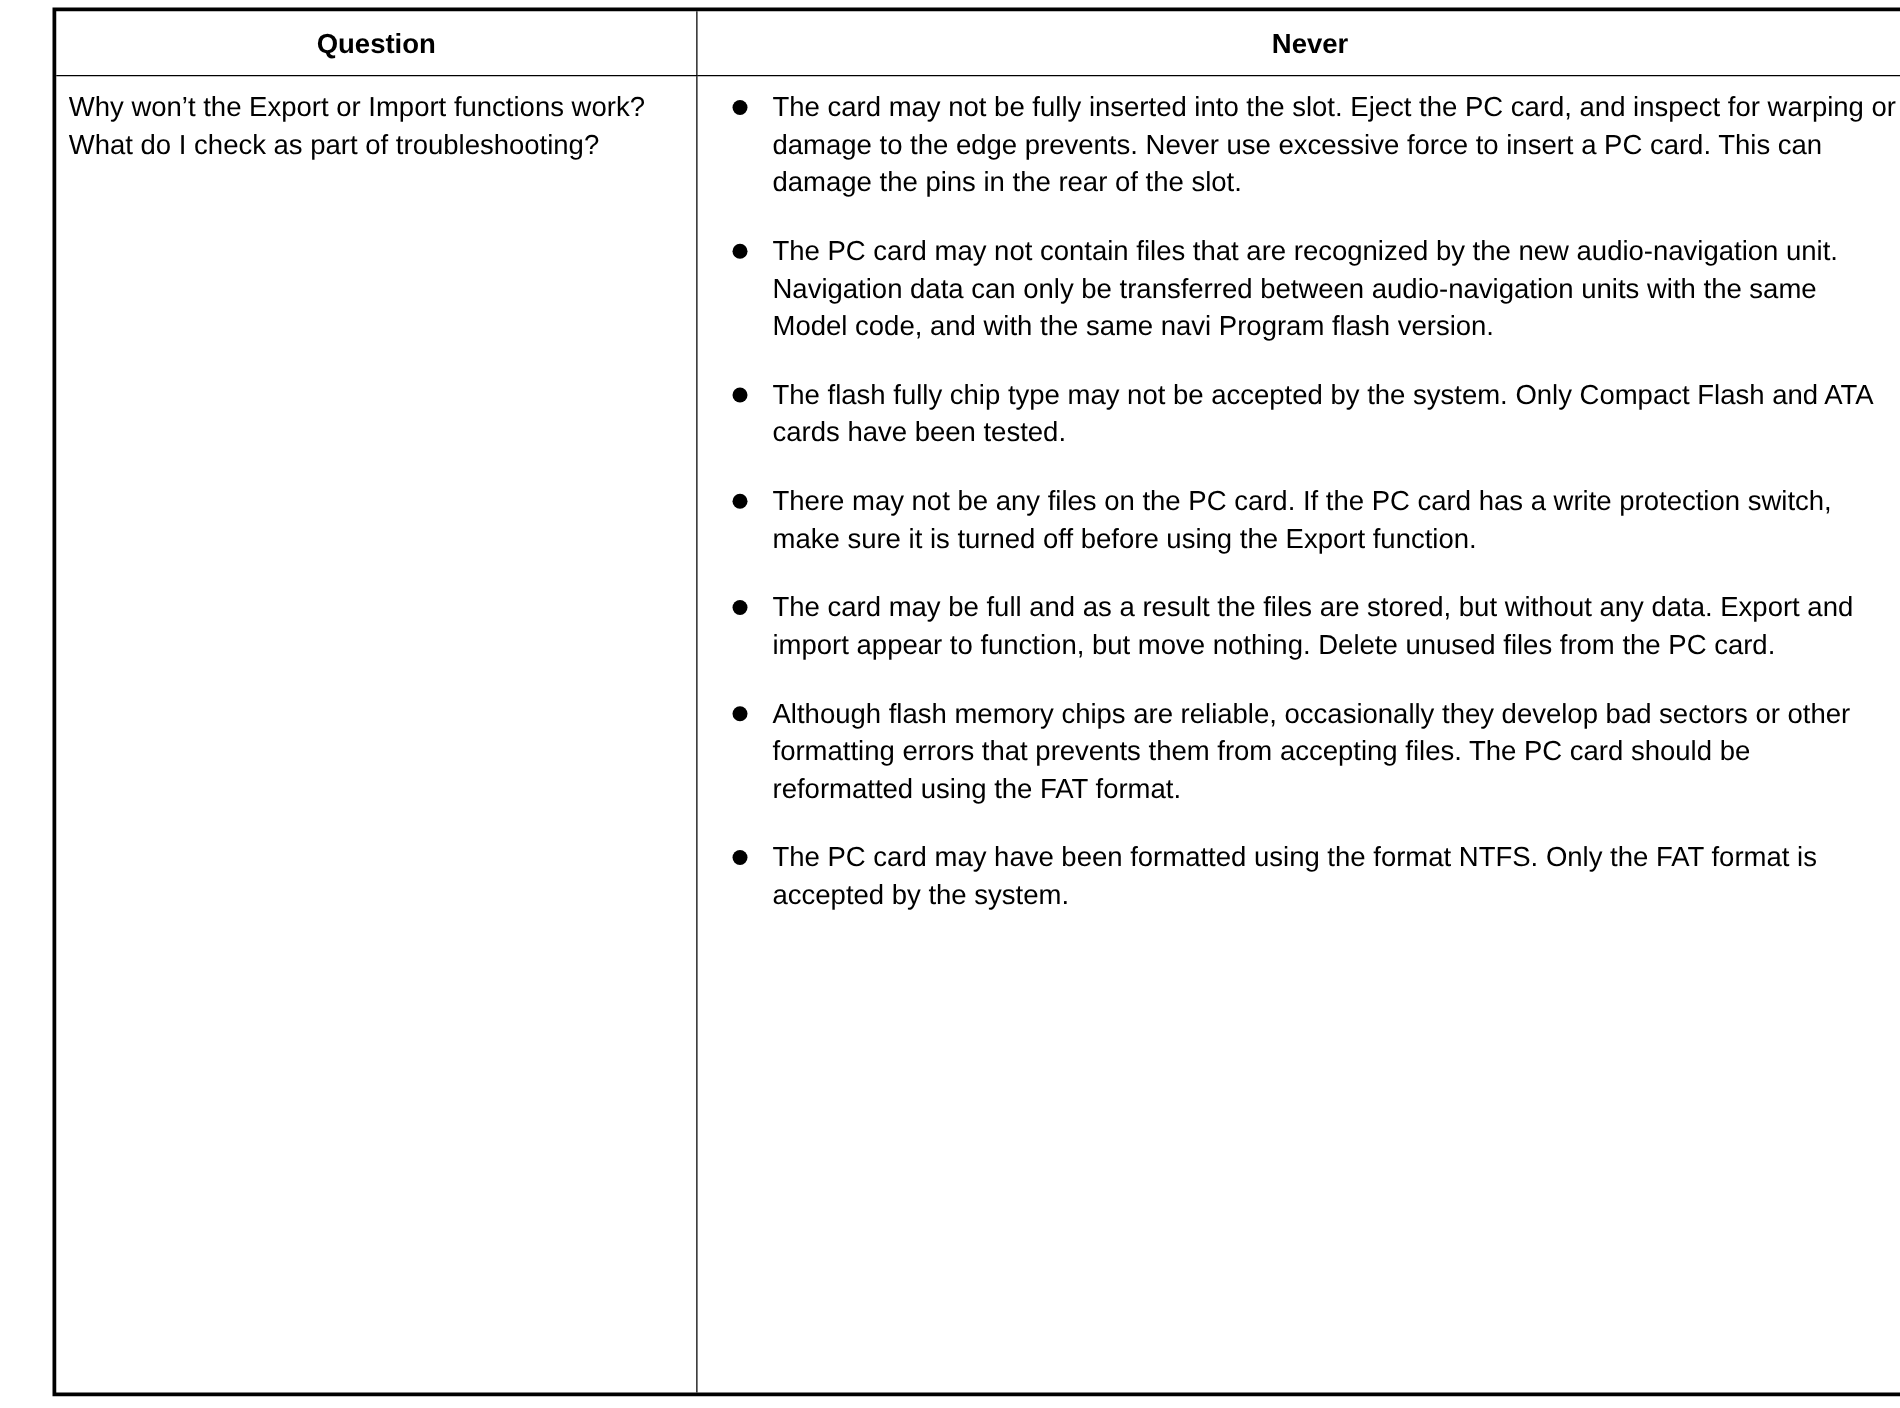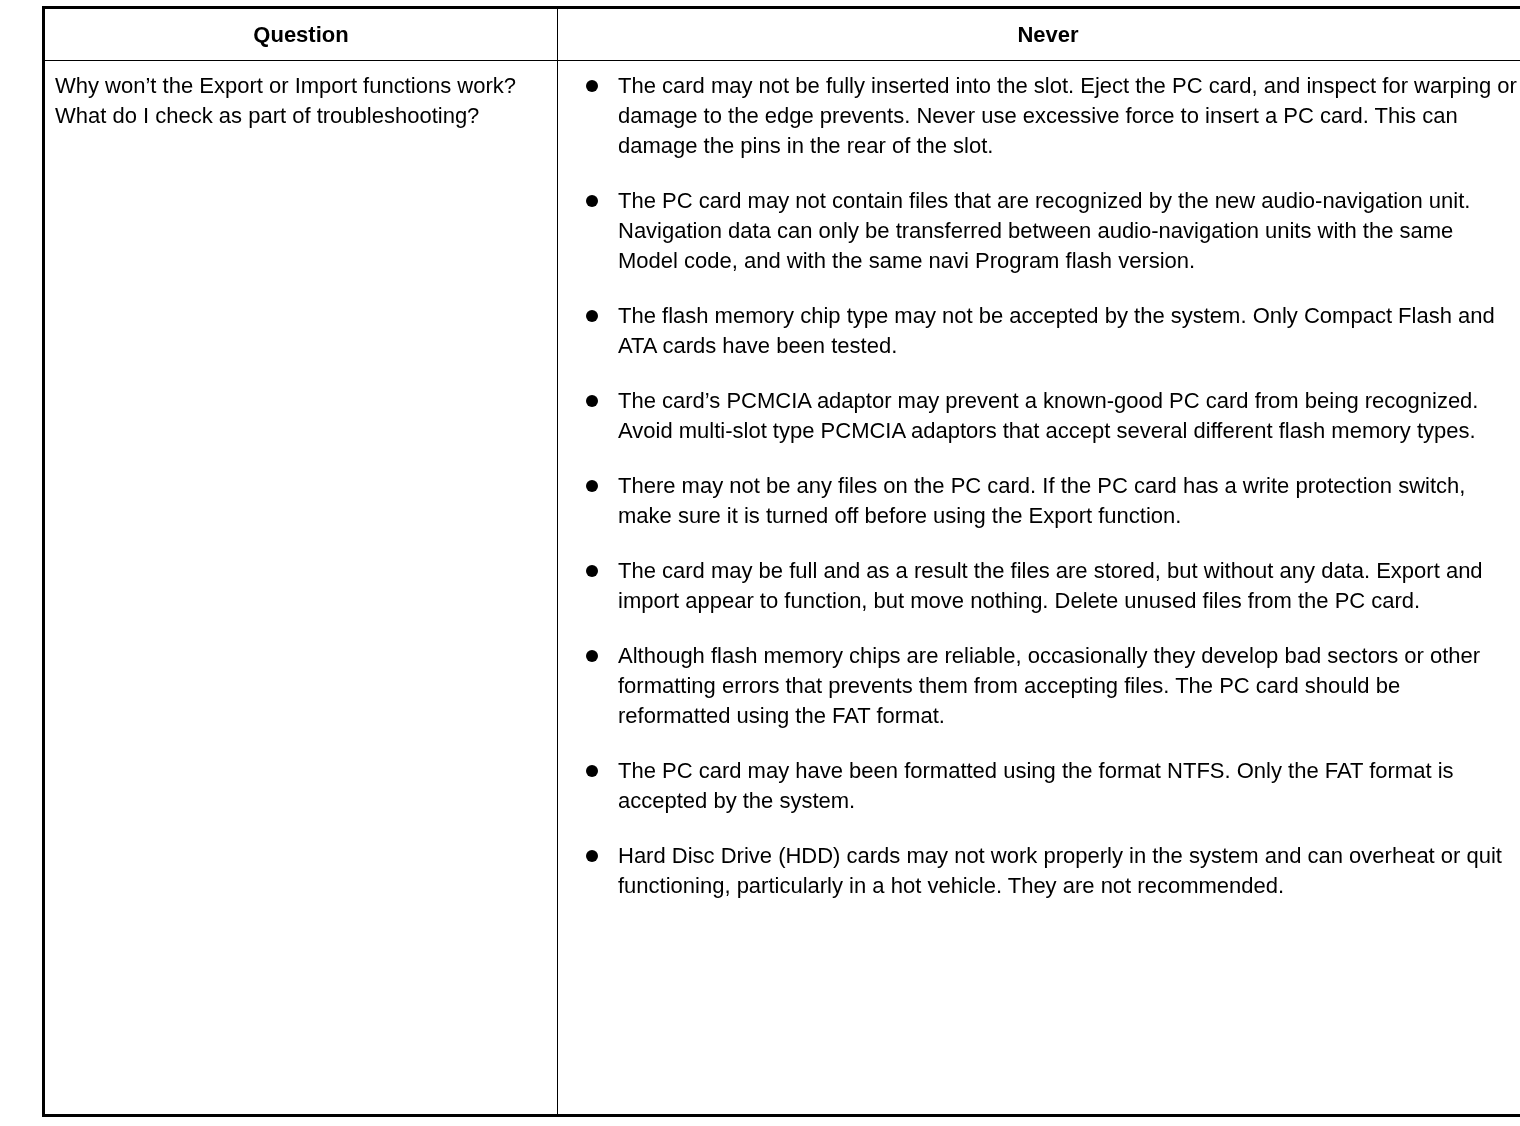--- a/index.html
+++ b/index.html
@@ -100,27 +100,21 @@
       <li class="answer-item">
         <span class="bullet">
             <span class="bullet-dot"></span>
           </span>
         <span class="answer-text">The PC card may not contain files that are recognized by the new audio-navigation unit. Navigation data can only be transferred between audio-navigation units with the same Model code, and with the same navi Program flash version.</span>
       </li>
       <li class="answer-item">
         <span class="bullet">
             <span class="bullet-dot"></span>
           </span>
-        <span class="answer-text">The flash memory chip type may not be accepted by the system. Only Compact Flash and ATA cards have been tested.</span>
-      </li>
-      <li class="answer-item">
-        <span class="bullet">
-            <span class="bullet-dot"></span>
-          </span>
-        <span class="answer-text">The card’s PCMCIA adaptor may prevent a known-good PC card from being recognized. Avoid multi-slot type PCMCIA adaptors that accept several different flash memory types.</span>
+        <span class="answer-text">The flash fully chip type may not be accepted by the system. Only Compact Flash and ATA cards have been tested.</span>
       </li>
       <li class="answer-item">
         <span class="bullet">
             <span class="bullet-dot"></span>
           </span>
         <span class="answer-text">There may not be any files on the PC card. If the PC card has a write protection switch, make sure it is turned off before using the Export function.</span>
       </li>
       <li class="answer-item">
         <span class="bullet">
             <span class="bullet-dot"></span>
@@ -132,21 +126,15 @@
             <span class="bullet-dot"></span>
           </span>
         <span class="answer-text">Although flash memory chips are reliable, occasionally they develop bad sectors or other formatting errors that prevents them from accepting files. The PC card should be reformatted using the FAT format.</span>
       </li>
       <li class="answer-item">
         <span class="bullet">
             <span class="bullet-dot"></span>
           </span>
         <span class="answer-text">The PC card may have been formatted using the format NTFS. Only the FAT format is accepted by the system.</span>
       </li>
-      <li class="answer-item">
-        <span class="bullet">
-            <span class="bullet-dot"></span>
-          </span>
-        <span class="answer-text">Hard Disc Drive (HDD) cards may not work properly in the system and can overheat or quit functioning, particularly in a hot vehicle. They are not recommended.</span>
-      </li>
     </ul>
   </div>
 </div>
 
 </body></html>

